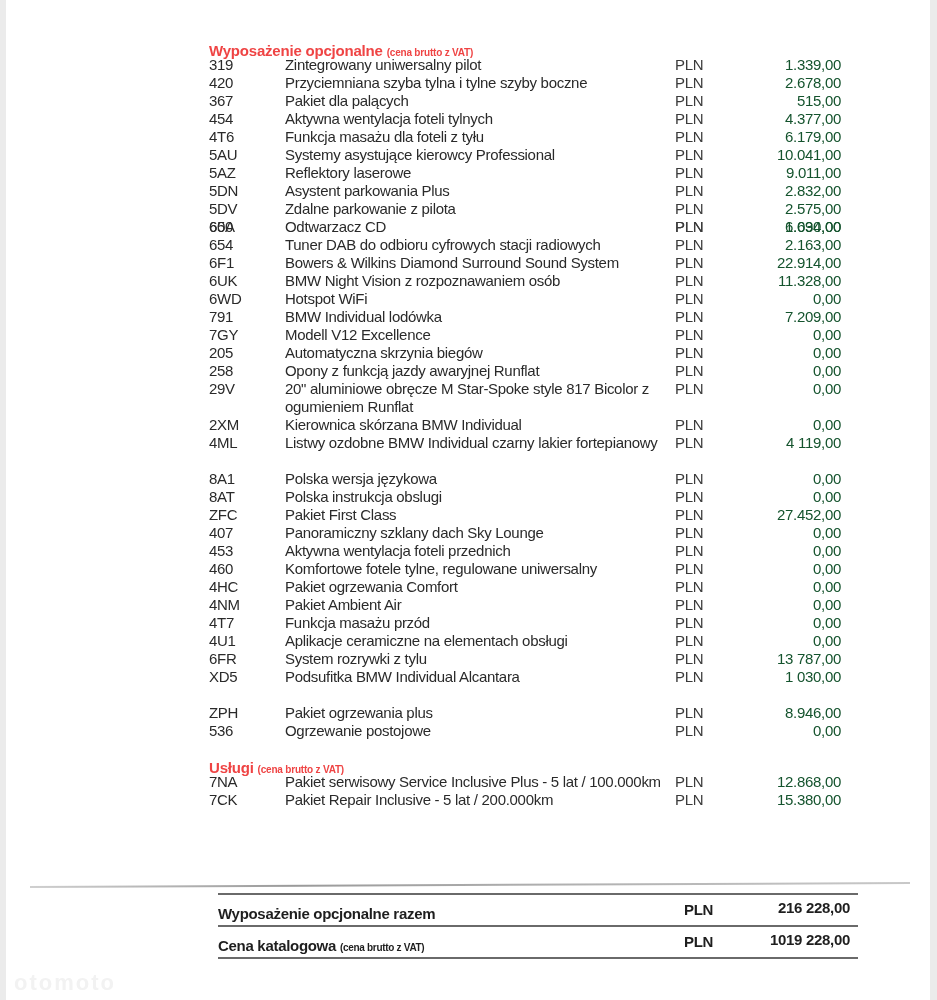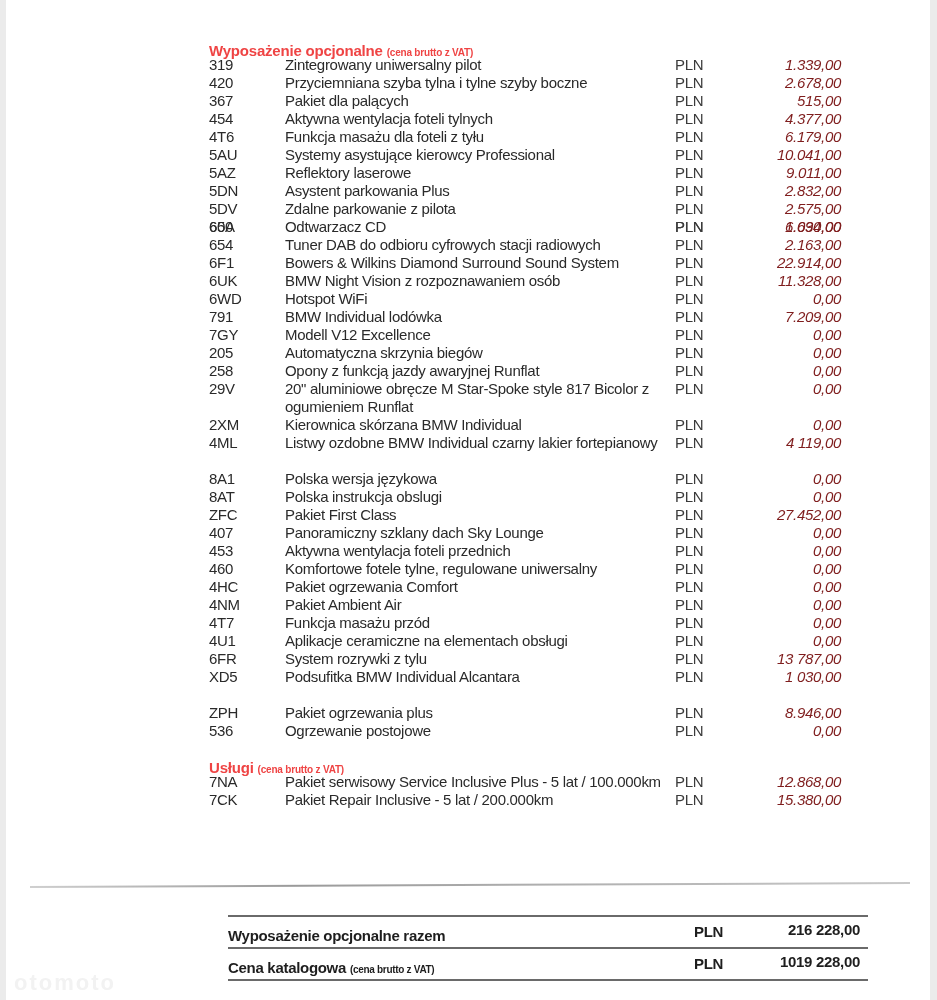--- a/index.html
+++ b/index.html
@@ -12,25 +12,25 @@
     }
     .edge-left { position: absolute; left: 0; top: 0; width: 6px; height: 1000px; background: #ebebeb; }
     .edge-right { position: absolute; right: 0; top: 0; width: 7px; height: 1000px; background: #ebebeb; }
     .doc { position: absolute; left: 209px; top: 38px; width: 640px; }
     .section-title { font-weight: bold; font-size: 15px; line-height: 26px; height: 18px; color: #ef4444; letter-spacing: -0.2px; }
     .section-title .sub { font-size: 10px; font-weight: bold; letter-spacing: -0.2px; }
     .row { position: relative; font-size: 15px; line-height: 18px; letter-spacing: -0.3px; }
     .row .code { position: absolute; left: 0; top: 0; width: 70px; }
     .row .desc { margin-left: 76px; width: 380px; }
     .row .cur { position: absolute; left: 466px; top: 0; color: #3a3a3a; }
-    .row .amt { position: absolute; right: 8px; top: 0; text-align: right; color: #7f1d1d; font-style: italic; }
+    .row .amt { position: absolute; right: 8px; top: 0; text-align: right; color: #14532d; }
     .gap { height: 18px; }
     .gap-sm { height: 15px; }
     .tear { position: absolute; left: 30px; top: 884px; width: 880px; height: 2px; background: linear-gradient(90deg, #cfcfcf, #9a9a9a 30%, #b0b0b0 60%, #c8c8c8); transform: rotate(-0.25deg); }
-    .totals { position: absolute; left: 228px; top: 893px; width: 640px; margin-top: 22px; }
+    .totals { position: absolute; left: 218px; top: 893px; width: 640px; }
     .tline { height: 2px; background: #6a6a6a; }
     .trow { position: relative; height: 30px; font-weight: bold; font-size: 15px; color: #1e1e1e; letter-spacing: -0.3px; }
     .trow .lbl { position: absolute; left: 0; top: 10px; }
     .trow .lbl .sub { font-size: 10px; }
     .trow .cur { position: absolute; left: 466px; top: 6px; }
     .trow .amt { position: absolute; right: 8px; top: 4px; }
     .watermark { position: absolute; left: 14px; top: 970px; font-size: 22px; color: #f2f2f2; font-weight: bold; letter-spacing: 2px; }
   </style>
 </head>
 <body>

